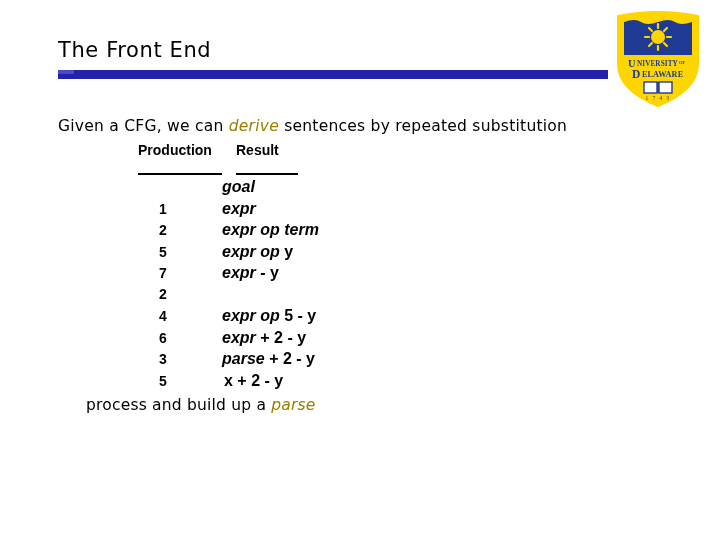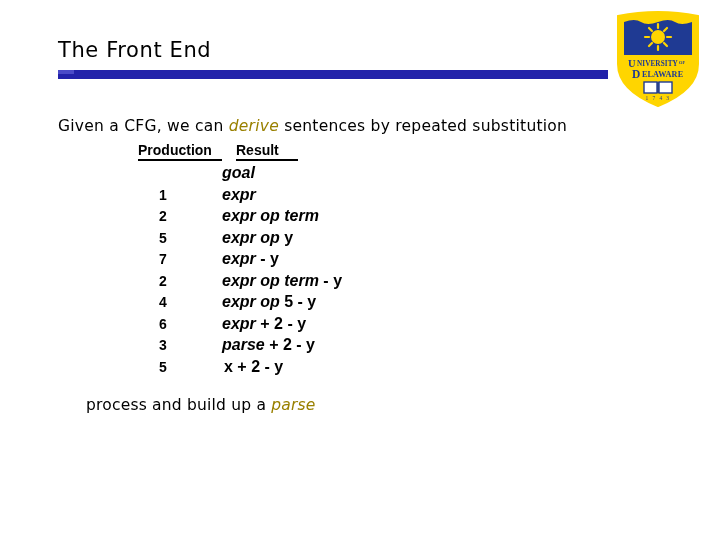--- a/index.html
+++ b/index.html
@@ -87,21 +87,21 @@
   .deriv-head {
     display: flex;
     margin-bottom: 3px;
   }
   .deriv-head .col-prod,
   .deriv-head .col-res {
     font-family: "Liberation Sans", sans-serif;
     font-weight: bold;
     font-size: 14px;
     border-bottom: 2px solid #000000;
-    padding-bottom: 1px;
+    padding-bottom: 15px;
   }
   .deriv-head .col-prod { width: 84px; }
   .deriv-head .col-res  { width: 62px; margin-left: 14px; }
 
   .deriv-row {
     display: flex;
     align-items: baseline;
     height: 21.5px;
   }
   .deriv-num {
@@ -220,21 +220,20 @@
         <div class="deriv-row">
           <span class="deriv-num">5</span>
           <span class="deriv-res"><span class="nt">expr op </span><span class="t">y</span></span>
         </div>
         <div class="deriv-row">
           <span class="deriv-num">7</span>
           <span class="deriv-res"><span class="nt">expr</span><span class="t"> - y</span></span>
         </div>
         <div class="deriv-row">
           <span class="deriv-num">2</span>
-          <span class="deriv-res"><span class="nt">expr op term</span><span class="t"> - y</span></span>
         </div>
         <div class="deriv-row">
           <span class="deriv-num">4</span>
           <span class="deriv-res"><span class="nt">expr op </span><span class="t">5 - y</span></span>
         </div>
         <div class="deriv-row">
           <span class="deriv-num">6</span>
           <span class="deriv-res"><span class="nt">expr</span><span class="t"> + 2 - y</span></span>
         </div>
         <div class="deriv-row">

